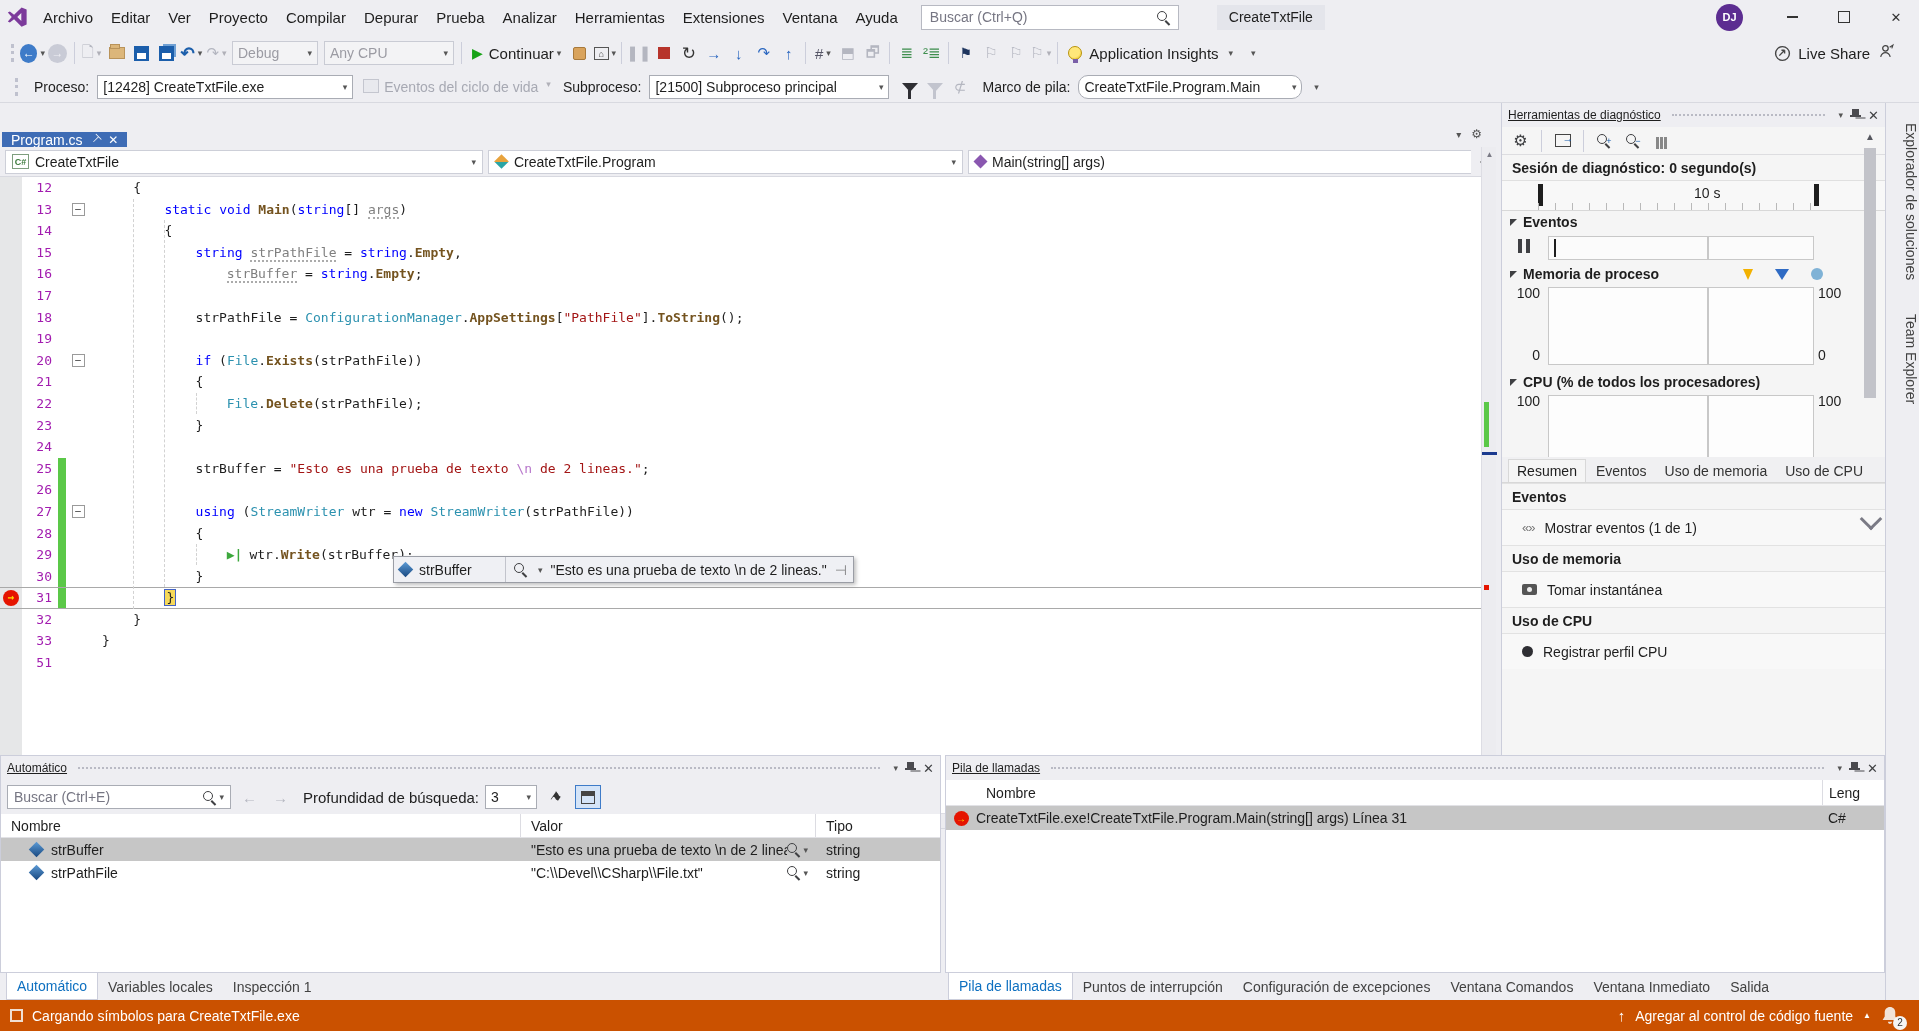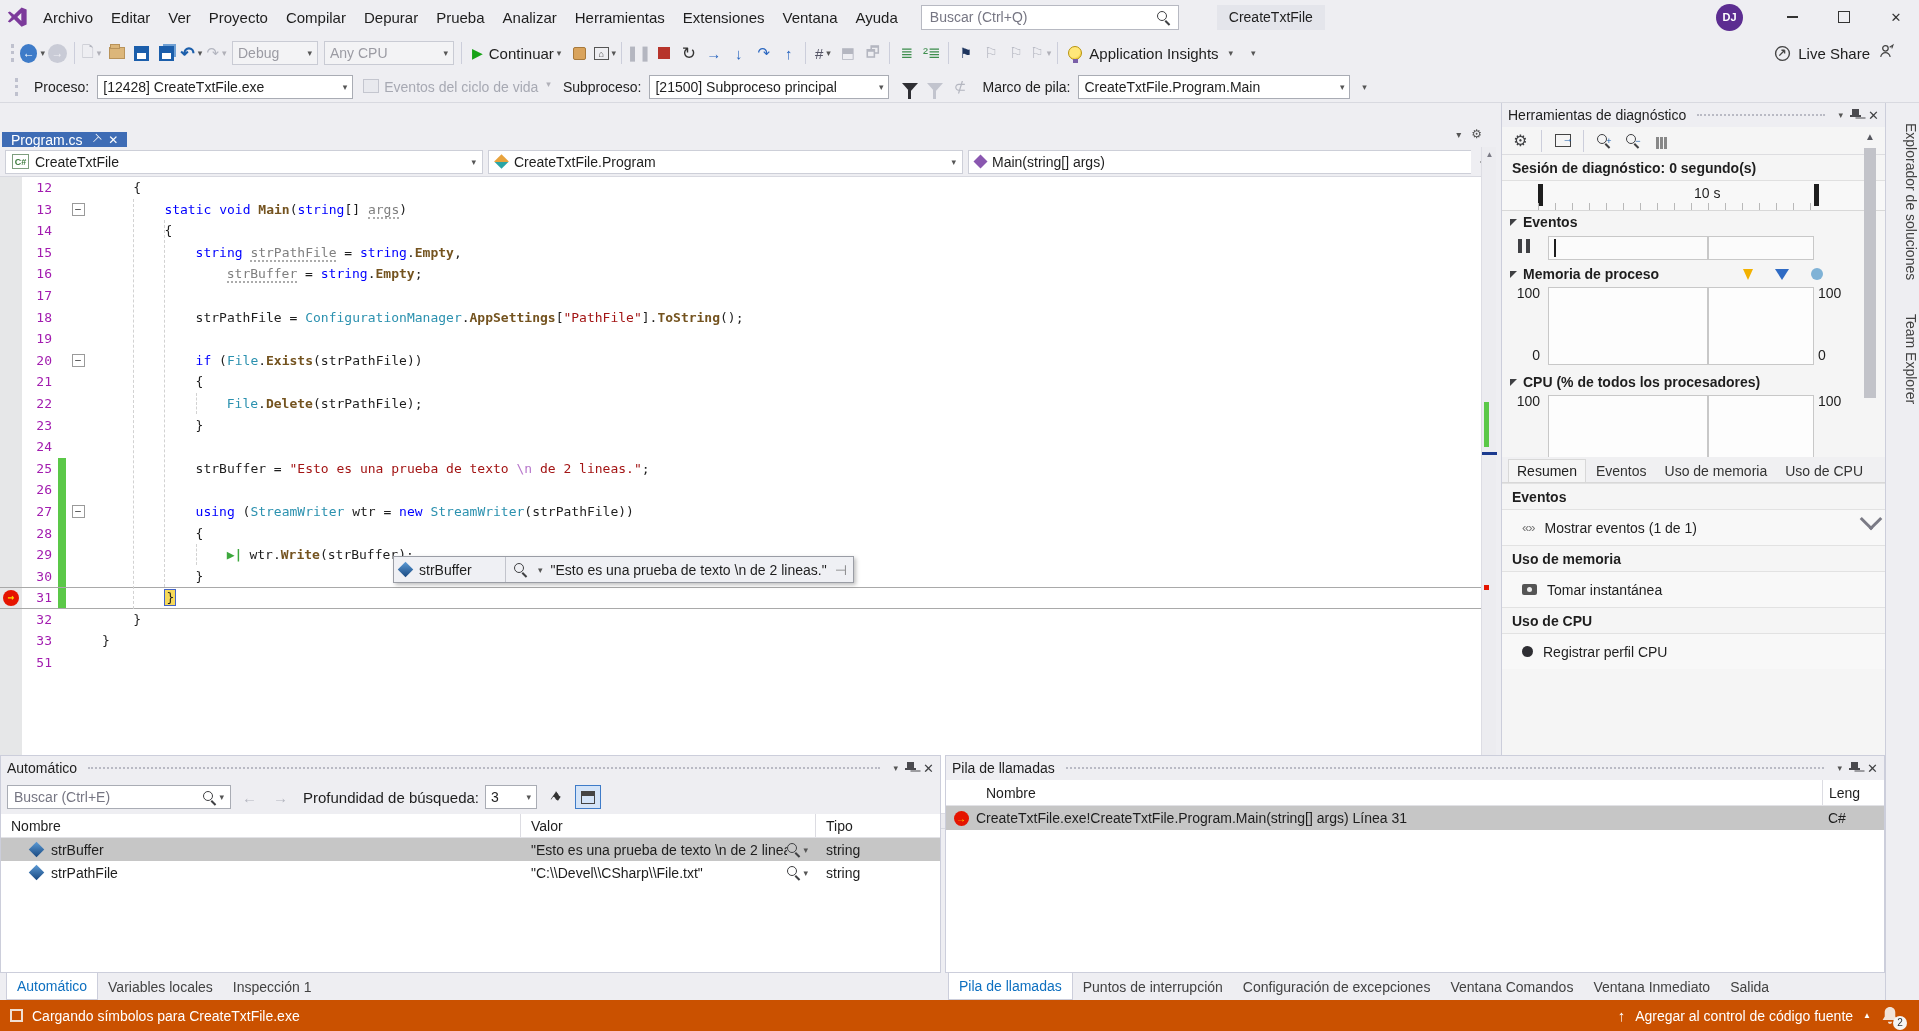--- a/index.html
+++ b/index.html
@@ -116,21 +116,21 @@
   
   #estatus { position:absolute; left:0; top:725px; width:1496px; height:30px; background:#EEEEF2; display:flex; align-items:center; padding:0 10px; font-size:14px; gap:10px; border-top:1px solid #D8D9E0; }
   #zoom-combo { width:64px; height:22px; background:#FFF; border:1px solid #C0C2CC; display:flex; align-items:center; padding:0 5px; }
   .okcheck { width:16px; height:16px; border-radius:50%; background:#3E9E3E; color:#FFF; font-size:11px; display:flex; align-items:center; justify-content:center; }
   #estatus .right { margin-left:auto; display:flex; gap:26px; padding-right:30px; }
 
   
   #diag { position:absolute; left:1501px; top:103px; width:384px; height:652px; background:#F5F5F5; border-left:1px solid #CCCEDB; font-size:14px; }
   .ptitle { height:24px; display:flex; align-items:center; padding:0 6px; gap:7px; background:#EEEEF2; }
   .ptitle .dots { flex:1; border-bottom:2px dotted #B9BAC4; height:2px; margin:0 4px; }
-  .ptitle .t { font-size:14px; }
+  .ptitle .t { font-size:12px;text-decoration:underline; }
   #diag-toolbar { height:28px; display:flex; align-items:center; gap:4px; padding:0 6px; border-bottom:1px solid #DDDDE0; background:#F5F5F5; }
   .exp-ic { width:16px; height:13px; border:1px solid #444; position:relative; }
   .exp-ic::after { content:"→"; position:absolute; right:-4px; top:-3px; color:#1B5EAB; font-size:11px; font-weight:bold; }
   .chart-ic { width:14px; height:12px; background:linear-gradient(to right,#888 20%,transparent 20%,transparent 30%,#888 30%,#888 50%,transparent 50%,transparent 60%,#888 60%,#888 80%,transparent 80%); align-self:flex-end; margin-bottom:4px; }
   #d-session { height:26px; display:flex; align-items:center; padding:0 10px; font-weight:bold; border-bottom:1px solid #E0E0E0; }
   #d-ruler { position:relative; height:30px; border-bottom:1px solid #D8D8D8; background:#F8F8F8; }
   #d-ruler .tick-row { position:absolute; left:36px; right:60px; bottom:0; height:7px; background:repeating-linear-gradient(to right,#B9B9B9 0 1px,transparent 1px 17px); }
   .rbar { position:absolute; top:3px; width:5px; height:22px; background:#1E1E1E; }
   #d-ruler .rlabel { position:absolute; left:192px; top:4px; }
   .d-sec { height:22px; display:flex; align-items:center; padding:0 8px; gap:6px; font-weight:bold; }
@@ -359,21 +359,21 @@
         <span class="car">▾</span>
       </span>
     <span class="ibtn" style="margin-left:8px;">
         <span class="funnel"></span>
       </span>
     <span class="ibtn">
         <span class="funnel dis"></span>
       </span>
     <span class="ibtn dis">⊄</span>
     <span class="lbl">Marco de pila:</span>
-    <span class="combo" style="width:272px;">
+    <span class="combo" style="width:224px;border-radius:10px;">
         <span class="cfill">CreateTxtFile.Program.Main</span>
         <span class="car">▾</span>
       </span>
     <span class="ibtn">
         <span class="ddv">▾</span>
       </span>
   </div>
 
   <div id="editor-group">
     <div id="tabstrip">

